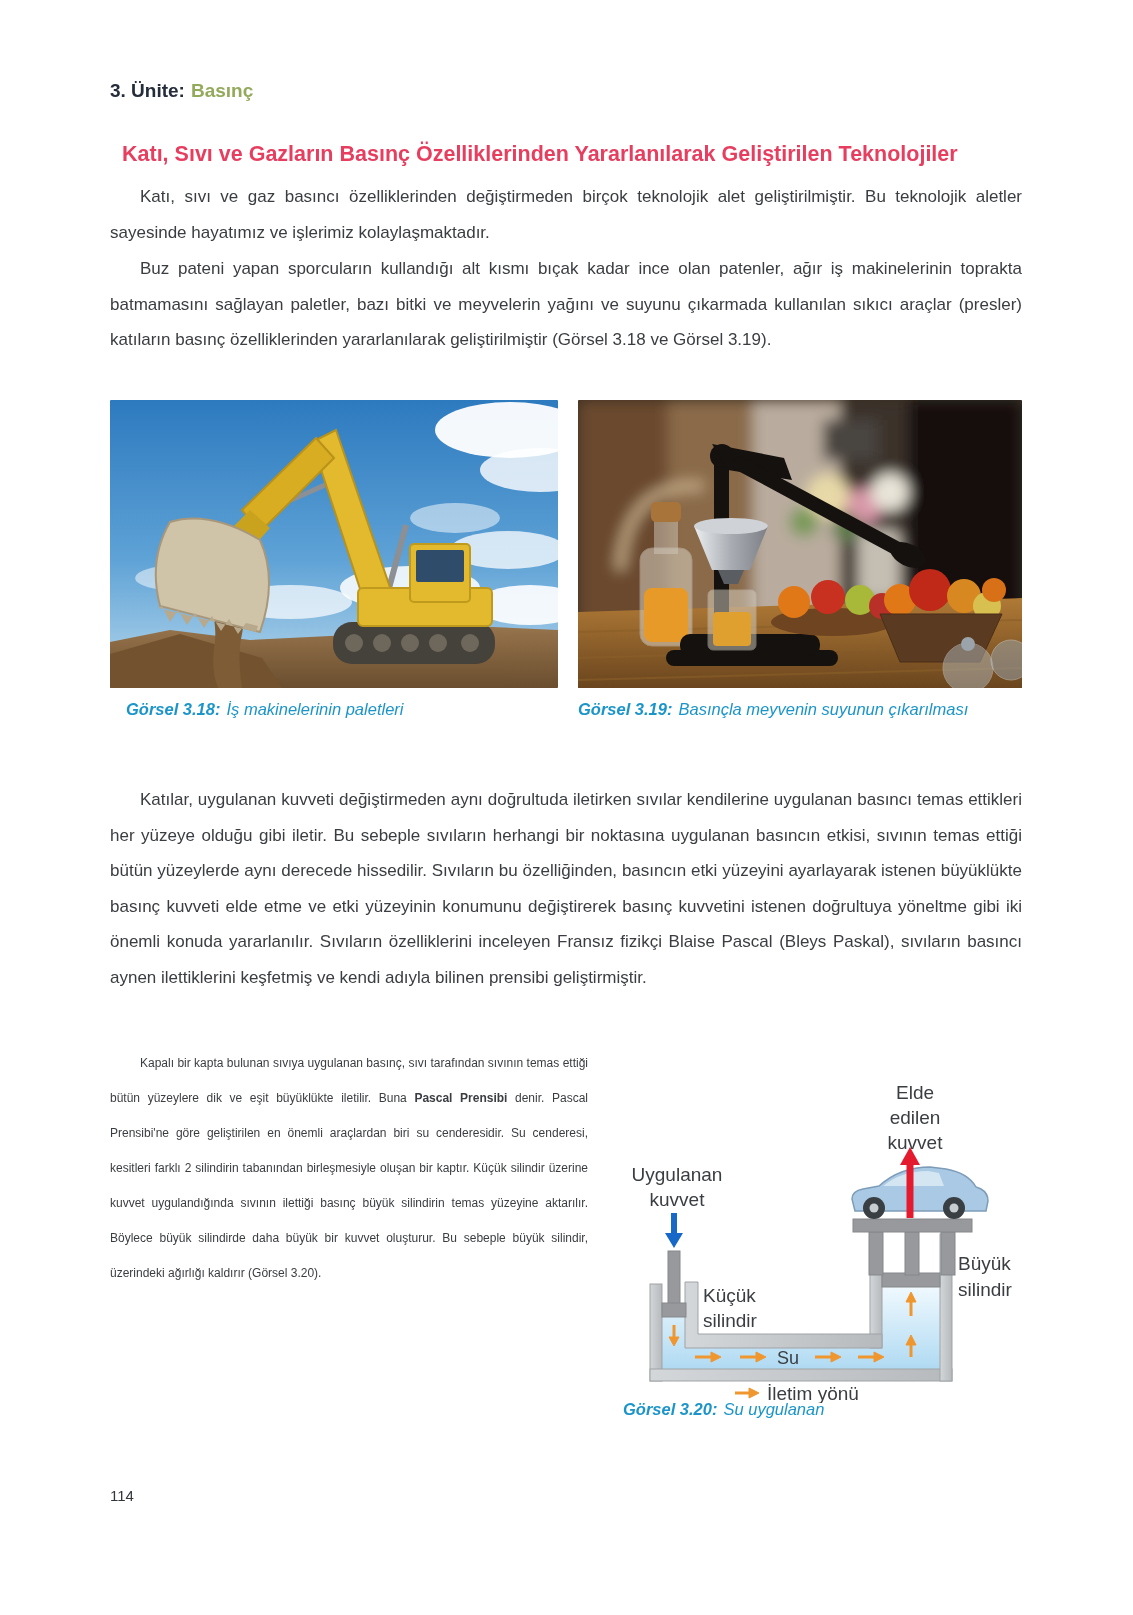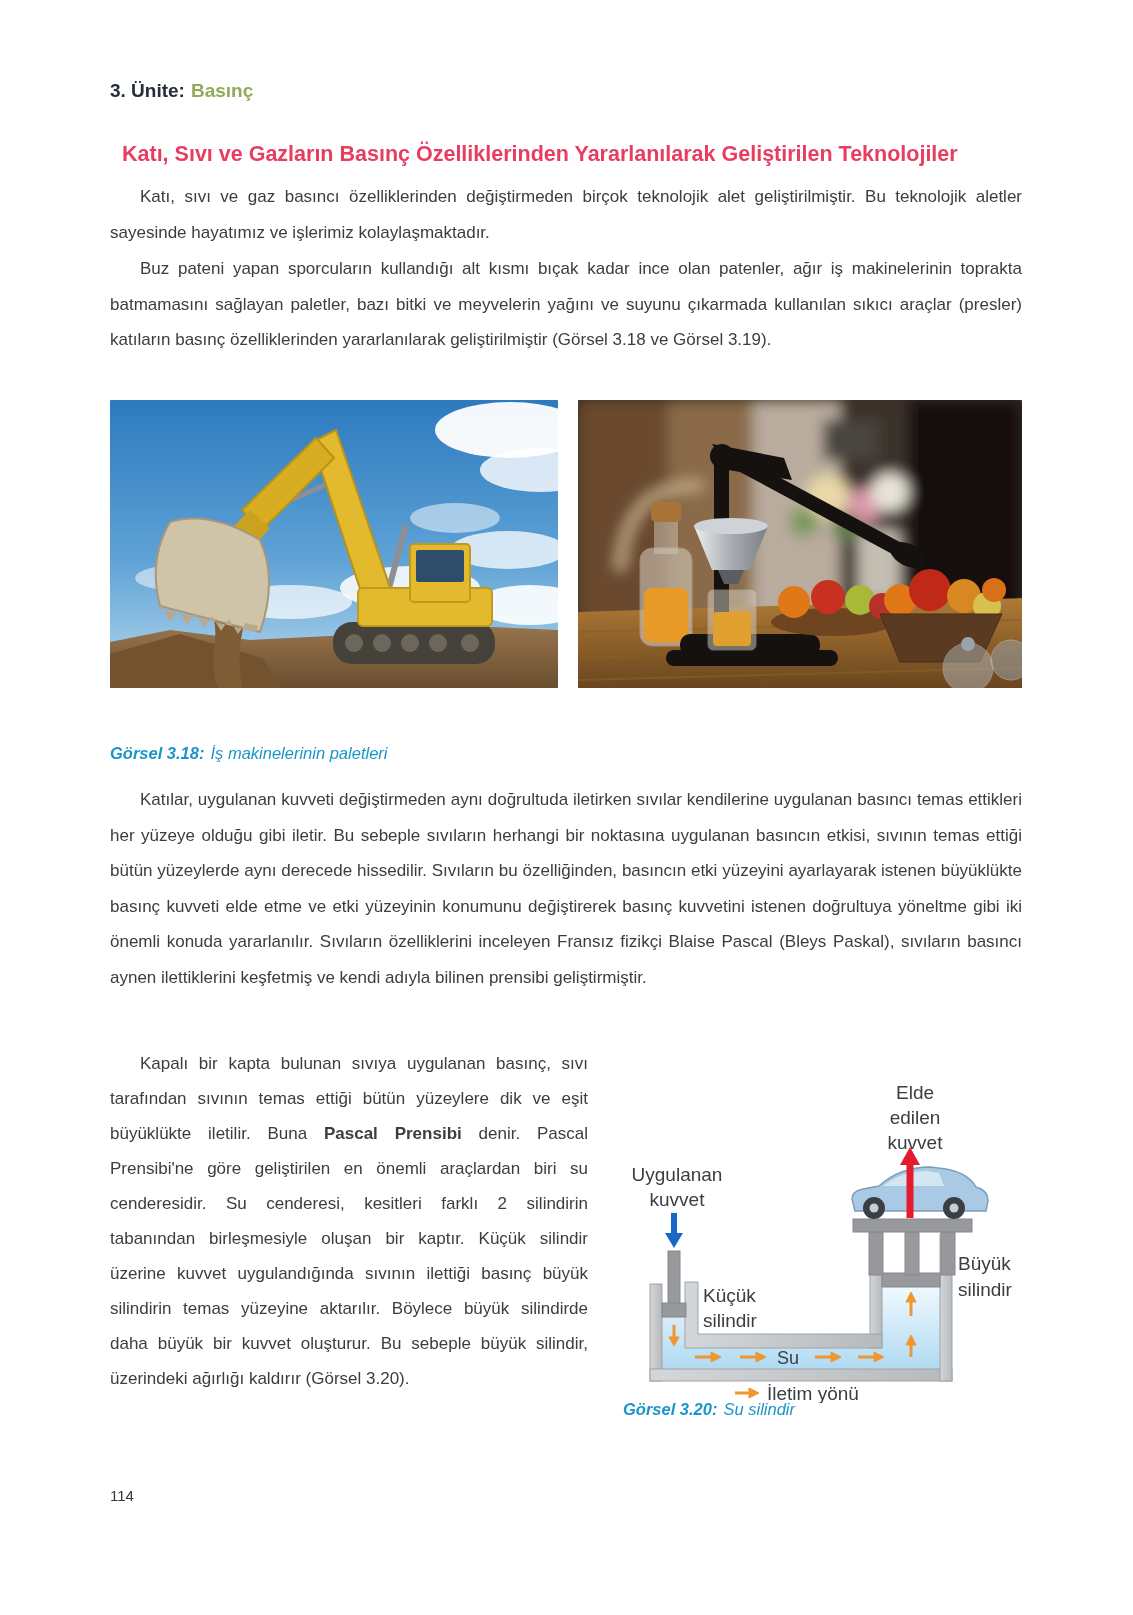--- a/index.html
+++ b/index.html
@@ -13,25 +13,25 @@
   .body-p{position:absolute;left:110px;width:912px;margin:0;font-size:17px;
         line-height:35.5px;text-align:justify;text-indent:30px;color:#3a3d41;}
   .p1{top:179px;}
   .p2{top:251px;}
   .p3{top:782px;}
   .figure{position:absolute;margin:0;}
   .fig18{left:110px;top:400px;width:448px;}
   .fig19{left:578px;top:400px;width:444px;}
   .photo{display:block;border-radius:1px;}
   .figcaption{position:absolute;font-size:16.5px;color:#1b95c9;font-style:italic;white-space:nowrap;}
-  .cap18{left:110px;top:700px;margin-top:44px;}
+  .cap18{left:126px;top:700px;}
   .cap19{left:578px;top:700px;}
   .cap20{left:623px;top:1400px;}
   .figcaption .cap-label{font-weight:bold;margin-right:6px;}
-  .col-left{position:absolute;left:110px;top:1046px;width:478px;margin:0;font-size:17px;
+  .col-left{position:absolute;left:110px;top:1046px;width:478px;margin:0;font-size:12px;
         line-height:35px;text-align:justify;text-indent:30px;color:#3a3d41;}
   .col-left .bold{font-weight:bold;}
   .diagram-wrap{position:absolute;left:600px;top:1041px;width:430px;height:362px;}
   .page-number{position:absolute;left:110px;top:1487px;font-size:15px;color:#33373c;}
   svg text{font-family:"Liberation Sans",sans-serif;}
 </style>
 </head>
 <body>
 
 <div class="page">
@@ -172,20 +172,23 @@
         <circle cx="390" cy="268" r="25" fill="#b8c4cc" opacity="0.45" stroke="#d8e0e6"></circle>
         <circle cx="390" cy="244" r="7" fill="#9aa4aa"></circle>
         <circle cx="433" cy="260" r="20" fill="#9aa8b2" opacity="0.5" stroke="#cdd6dc"></circle>
       </g>
     </svg>
   </div>
 
   <div class="figcaption cap18">
     <span class="cap-label">Görsel 3.18:</span><span>İş makinelerinin paletleri</span>
   </div>
+  <div class="figcaption cap19">
+    <span class="cap-label">Görsel 3.19:</span><span>Basınçla meyvenin suyunun çıkarılması</span>
+  </div>
 
   <p class="body-p p3">Katılar, uygulanan kuvveti değiştirmeden aynı doğrultuda iletirken sıvılar kendilerine uygulanan basıncı temas ettikleri her yüzeye olduğu gibi iletir. Bu sebeple sıvıların herhangi bir noktasına uygulanan basıncın etkisi, sıvının temas ettiği bütün yüzeylerde aynı derecede hissedilir. Sıvıların bu özelliğinden, basıncın etki yüzeyini ayarlayarak istenen büyüklükte basınç kuvveti elde etme ve etki yüzeyinin konumunu değiştirerek basınç kuvvetini istenen doğrultuya yöneltme gibi iki önemli konuda yararlanılır. Sıvıların özelliklerini inceleyen Fransız fizikçi Blaise Pascal (Bleys Paskal), sıvıların basıncı aynen ilettiklerini keşfetmiş ve kendi adıyla bilinen prensibi geliştirmiştir.</p>
 
   <p class="col-left"><span>Kapalı bir kapta bulunan sıvıya uygulanan basınç, sıvı tarafından sıvının temas ettiği bütün yüzeylere dik ve eşit büyüklükte iletilir. Buna </span><span class="bold">Pascal Prensibi</span><span> denir. Pascal Prensibi'ne göre geliştirilen en önemli araçlardan biri su cenderesidir. Su cenderesi, kesitleri farklı 2 silindirin tabanından birleşmesiyle oluşan bir kaptır. Küçük silindir üzerine kuvvet uygulandığında sıvının ilettiği basınç büyük silindirin temas yüzeyine aktarılır. Böylece büyük silindirde daha büyük bir kuvvet oluşturur. Bu sebeple büyük silindir, üzerindeki ağırlığı kaldırır (Görsel 3.20).</span></p>
 
   <div class="diagram-wrap">
     <svg width="430" height="362" viewBox="0 0 430 362">
       <defs>
         <linearGradient id="waterg" gradientUnits="userSpaceOnUse" x1="0" y1="240" x2="0" y2="330">
           <stop offset="0" stop-color="#f4fbff"></stop>
@@ -277,18 +280,18 @@
         <text x="103" y="286">silindir</text>
         <text x="358" y="229">Büyük</text>
         <text x="358" y="255">silindir</text>
         <text x="188" y="323" text-anchor="middle" font-size="18">Su</text>
         <text x="167" y="359">İletim yönü</text>
       </g>
     </svg>
   </div>
 
   <div class="figcaption cap20">
-    <span class="cap-label">Görsel 3.20:</span><span>Su silindir</span>
+    <span class="cap-label">Görsel 3.20:</span><span>Su uygulanan</span>
   </div>
 
   <div class="page-number">114</div>
 
 </div>
 
 </body></html>

